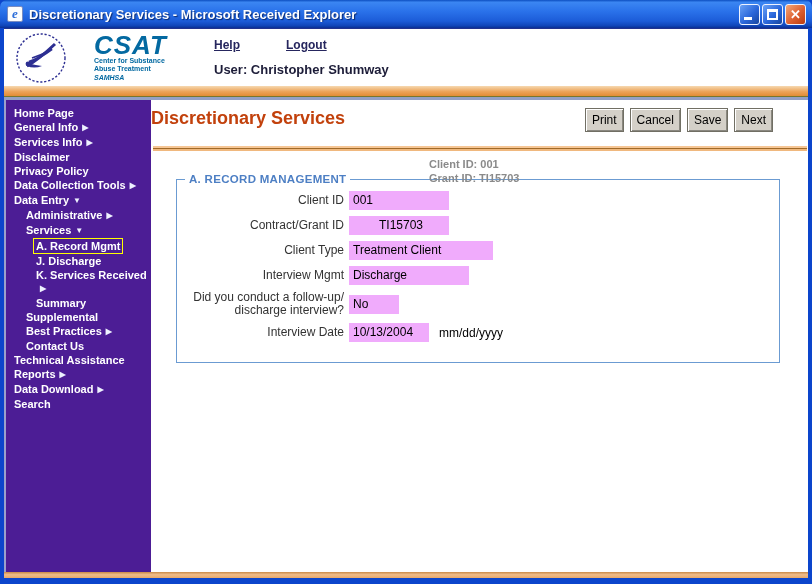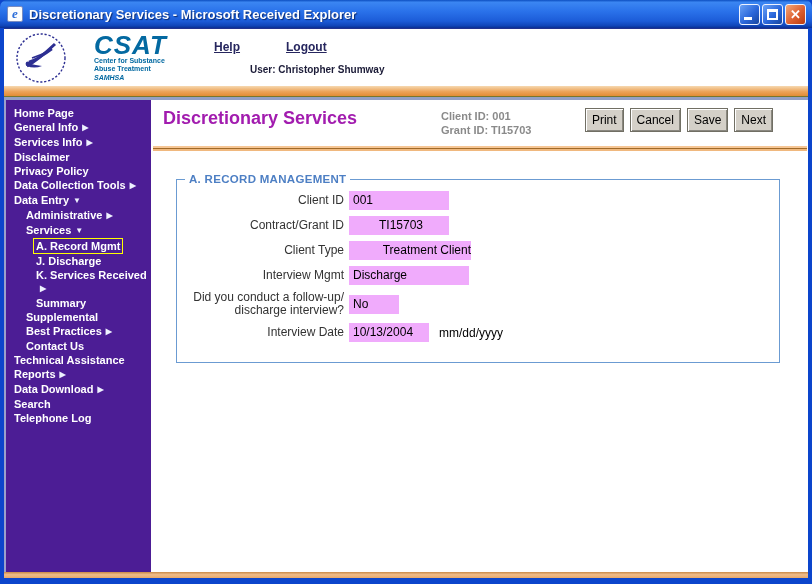--- a/index.html
+++ b/index.html
@@ -37,21 +37,21 @@
   .brand-block { display:flex; align-items:flex-end; margin-left:38px; }
   .brand { font-size:33px; font-weight:bold; color:#2d2f92; letter-spacing:2px; line-height:34px; }
   .tagline { font-size:14px; font-weight:bold; font-style:italic; color:#2d2f92; margin:0 0 4px 14px; letter-spacing:.2px; }
   .csat-logo { margin-left:26px; color:#0369a1; width:92px; flex:none; }
   .csat-logo .big { font:italic bold 26px/24px "Liberation Sans",sans-serif; letter-spacing:1px; }
   .csat-logo .small { font-size:7px; font-weight:bold; line-height:8px; }
   .csat-logo .samhsa { font-size:7px; font-style:italic; font-weight:bold; line-height:9px; }
   .session-block { margin-left:28px; margin-right:10px; flex:1; }
   .session-links { display:flex; gap:46px; margin-bottom:10px; }
   .session-links a { color:#26265e; font-weight:bold; font-size:12px; text-decoration:underline; cursor:pointer; }
-  .user-line { color:#1c1c38; font-weight:bold; font-size:10px; white-space:nowrap;margin-left:36px; }
+  .user-line { color:#1c1c38; font-weight:bold; font-size:13px; white-space:nowrap; }
 
   
   .bar-orange-top { height:10px; background:linear-gradient(180deg,#f6d8b0 0%,#eca45a 55%,#e28c34 100%); }
   .bar-dark { height:1px; background:#77762c; }
   .bar-bluegray { height:3px; background:#93a0c4; }
   .bar-bottom { height:6px; background:linear-gradient(180deg,#c98947 0%,#f0bc8a 45%,#e8a868 100%); }
 
   
   .content-row { display:flex; height:472px; }
 
@@ -61,22 +61,22 @@
   .sb-item.lvl1 { padding-left:8px; }
   .sb-item.lvl2 { padding-left:20px; }
   .sb-item.lvl3 { padding-left:30px; }
   .sb-arrow { font-size:8px; color:#eef2ff; margin-left:4px; vertical-align:1px; }
   .sb-arrow.block { display:block; }
   .sb-sel { display:inline-block; border:1px solid #ffff00; padding:0 2px; margin-left:-3px; }
 
   
   .main { flex:1; background:#ffffff; overflow:hidden; }
   .title-row { display:flex; align-items:flex-start; padding-top:8px; height:42px; }
-  .page-title { font-size:18px; font-weight:bold; color:#a21caf; margin-left:12px; width:278px; flex:none; }
-  .id-block { flex:1; color:#8a8a8a; font-size:11px; font-weight:bold; line-height:14px; padding-top:1px; }
+  .page-title { font-size:18px; font-weight:bold; color:#c2410c; width:278px; flex:none; }
+  .id-block { flex:1; color:#8a8a8a; font-size:11px; font-weight:bold; line-height:14px; padding-top:1px;margin-top:48px; }
   .toolbar { display:flex; gap:6px; margin-right:35px; flex:none; }
   .xpbtn { font-family:"Liberation Sans",sans-serif; font-size:12px; color:#000;
     background:#d4d0c8; border:1px solid #716f64; padding:4px 6px; cursor:pointer;
     box-shadow:inset 1px 1px 0 #ffffff, inset -1px -1px 0 #8a8880; }
   .title-sep { height:5px; margin:4px 1px 0 2px;
     background:linear-gradient(180deg,#f6c695 0%,#f6c695 35%,#a06a28 50%,#f0b87e 65%,#f0b87e 100%); }
 
   
   .section-box { margin:22px 28px 0 25px; border:1px solid #6b9bd2; padding:6px 0 14px 0; }
   .section-box legend { color:#4d7fc4; font-size:11.5px; font-weight:bold; letter-spacing:.3px; margin-left:8px; padding:0 4px; }
@@ -151,21 +151,20 @@
           <div class="sb-item lvl3"><span>J. Discharge</span></div>
           <div class="sb-item lvl3"><span>K. Services Received</span><span class="sb-arrow block">▶</span></div>
           <div class="sb-item lvl3"><span>Summary</span></div>
           <div class="sb-item lvl2"><span>Supplemental</span></div>
           <div class="sb-item lvl2"><span>Best Practices</span><span class="sb-arrow">▶</span></div>
           <div class="sb-item lvl2"><span>Contact Us</span></div>
           <div class="sb-item lvl1"><span>Technical Assistance</span></div>
           <div class="sb-item lvl1"><span>Reports</span><span class="sb-arrow">▶</span></div>
           <div class="sb-item lvl1"><span>Data Download</span><span class="sb-arrow">▶</span></div>
           <div class="sb-item lvl1"><span>Search</span></div>
-          <div class="sb-item lvl1"><span>Telephone Log</span></div>
         </div>
 
       <div class="main">
         <div class="title-row">
           <div class="page-title">Discretionary Services</div>
           <div class="id-block">
             <div>Client ID: 001</div>
             <div>Grant ID: TI15703</div>
           </div>
           <div class="toolbar">
@@ -183,21 +182,21 @@
               <div class="frow">
                 <div class="flabel">Client ID</div>
                 <div class="fbox" style="width: 100px;">001</div>
               </div>
               <div class="frow">
                 <div class="flabel">Contract/Grant ID</div>
                 <div class="fbox" style="width: 100px; text-align: center;">TI15703</div>
               </div>
               <div class="frow">
                 <div class="flabel">Client Type</div>
-                <div class="fbox" style="width: 122px; text-align: right;">Treatment Client</div>
+                <div class="fbox" style="width: 144px;">Treatment Client</div>
               </div>
               <div class="frow">
                 <div class="flabel">Interview Mgmt</div>
                 <div class="fbox" style="width: 120px;">Discharge</div>
               </div>
               <div class="frow">
                 <div class="flabel">Did you conduct a follow-up/ discharge interview?</div>
                 <div class="fbox" style="width: 50px;">No</div>
               </div>
               <div class="frow">

